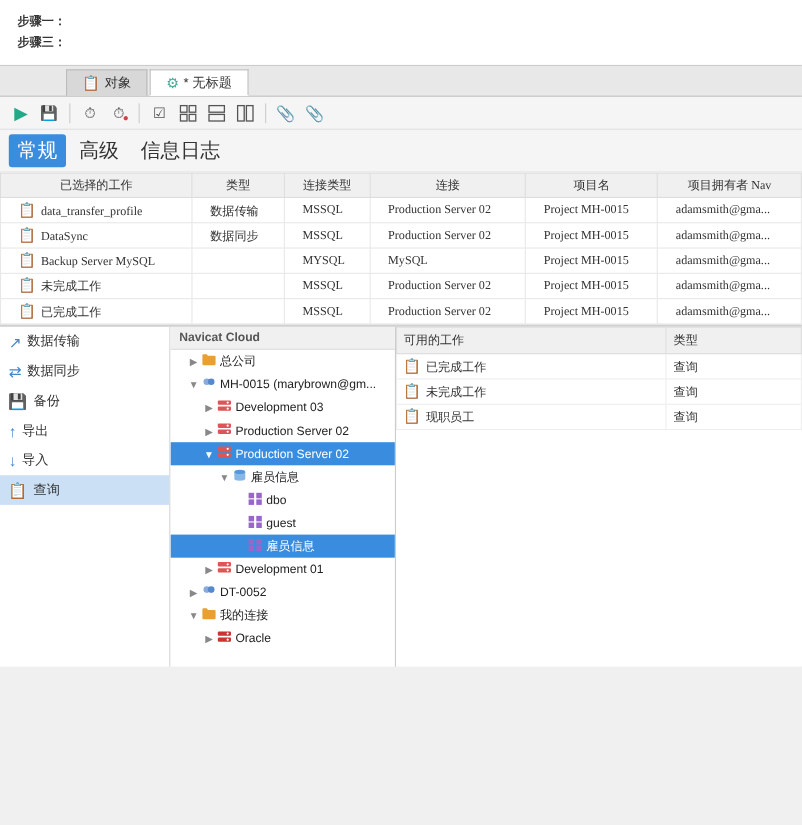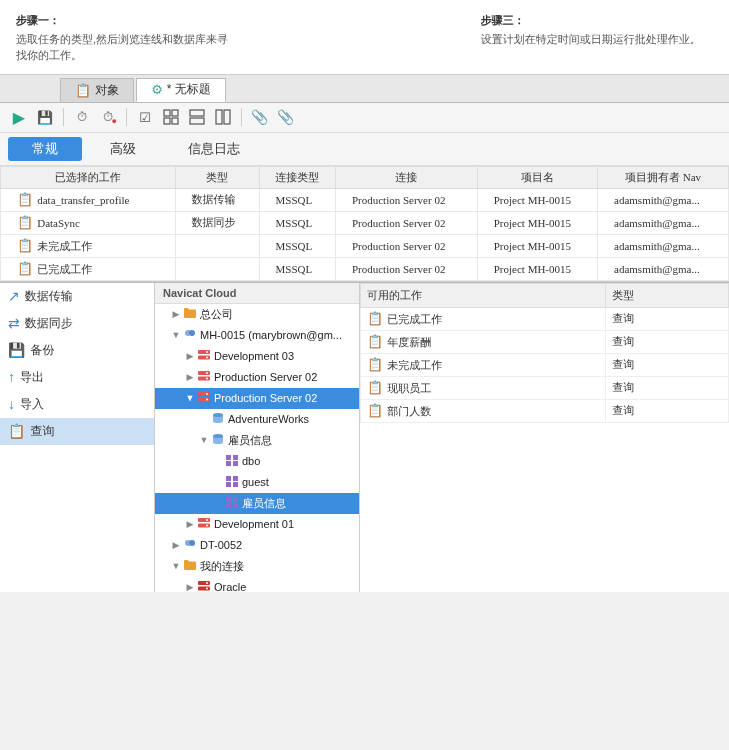--- a/index.html
+++ b/index.html
@@ -12,20 +12,21 @@
       overflow: hidden;
     }
 
     
     .instructions {
       display: flex;
       background: #fff;
       padding: 12px 16px 10px 16px;
       border-bottom: 1px solid #ccc;
       gap: 0;
+      flex-direction: column;
     }
     .instruction-step {
       flex: 1;
       padding-right: 12px;
       font-size: 11px;
       line-height: 1.5;
       color: #333;
     }
     .instruction-step .step-title {
       font-weight: bold;
@@ -101,24 +102,24 @@
     
     .sub-tabs {
       display: flex;
       align-items: center;
       background: #f5f5f5;
       border-bottom: 1px solid #ddd;
       padding: 4px 8px;
       gap: 4px;
     }
     .sub-tab {
-      padding: 3px 24px;
+      padding: 3px 8px;
       border-radius: 3px;
       cursor: pointer;
-      font-size: 13px;
+      font-size: 18px;
       color: #333;
     }
     .sub-tab.active {
       background: #3a8dde;
       color: #fff;
     }
 
     
     .upper-panel {
       background: #fff;
@@ -225,27 +226,25 @@
       overflow-y: auto;
     }
     .right-panel table { width: 100%; }
   </style>
 </head>
 <body>
 
 <div class="instructions">
   <div class="instruction-step">
     <div class="step-title">步骤一：</div>
-    <div class="step-body">选取任务的类型,然后浏览连线和数据库来寻找你的工作。</div>
   </div>
   <div class="instruction-step">
   </div>
   <div class="instruction-step">
     <div class="step-title">步骤三：</div>
-    <div class="step-body">设置计划在特定时间或日期运行批处理作业。</div>
   </div>
 </div>
 
 <div class="tab-bar">
   <div class="tab">
     <span class="tab-icon">📋</span>
     <span>对象</span>
   </div>
   <div class="tab active">
     <span class="tab-icon" style="color:#4a9;">⚙</span>
@@ -323,20 +322,30 @@
       <span style="font-size:13px;margin-right:4px;color:#44aadd;">📋</span>DataSync
     </td>
     <td>数据同步</td>
     <td>MSSQL</td>
     <td>Production Server 02</td>
     <td>Project MH-0015</td>
     <td>adamsmith@gma...</td>
   </tr>
           <tr>
     <td>
+      <span style="font-size:13px;margin-right:4px;color:#44aadd;">📋</span>Backup Server MySQL
+    </td>
+    <td></td>
+    <td>MYSQL</td>
+    <td>MySQL</td>
+    <td>Project MH-0015</td>
+    <td>adamsmith@gma...</td>
+  </tr>
+          <tr>
+    <td>
       <span style="font-size:13px;margin-right:4px;color:#44aadd;">📋</span>未完成工作
     </td>
     <td></td>
     <td>MSSQL</td>
     <td>Production Server 02</td>
     <td>Project MH-0015</td>
     <td>adamsmith@gma...</td>
   </tr>
           <tr>
     <td>
@@ -427,29 +436,20 @@
         <div class="tree-item selected">
     <span style="display:inline-block;width:28px;flex-shrink:0;"></span>
     <span class="tree-arrow">▼</span>
     <span class="tree-icon"><svg width="14" height="12" viewBox="0 0 14 12">
               <rect x="1" y="1" width="12" height="4" rx="1" fill="#dd5555"></rect>
               <rect x="1" y="6.5" width="12" height="4" rx="1" fill="#dd5555"></rect>
               <circle cx="10" cy="3" r="1" fill="white"></circle>
               <circle cx="10" cy="8.5" r="1" fill="white"></circle>
             </svg></span>
     <span class="tree-label">Production Server 02</span>
-  </div>
-        <div class="tree-item">
-    <span style="display:inline-block;width:42px;flex-shrink:0;"></span>
-    <span class="tree-arrow"></span>
-    <span class="tree-icon"><svg width="14" height="12" viewBox="0 0 14 12">
-              <ellipse cx="7" cy="3" rx="5" ry="2" fill="#5599dd"></ellipse>
-              <path d="M2 3 L2 9 Q2 11 7 11 Q12 11 12 9 L12 3" fill="#5599dd" opacity="0.7"></path>
-            </svg></span>
-    <span class="tree-label">AdventureWorks</span>
   </div>
         <div class="tree-item">
     <span style="display:inline-block;width:42px;flex-shrink:0;"></span>
     <span class="tree-arrow">▼</span>
     <span class="tree-icon"><svg width="14" height="12" viewBox="0 0 14 12">
               <ellipse cx="7" cy="3" rx="5" ry="2" fill="#5599dd"></ellipse>
               <path d="M2 3 L2 9 Q2 11 7 11 Q12 11 12 9 L12 3" fill="#5599dd" opacity="0.7"></path>
             </svg></span>
     <span class="tree-label">雇员信息</span>
   </div>
@@ -538,39 +538,27 @@
       </thead>
       <tbody id="avail-tbody">
           <tr>
     <td style="padding:3px 6px;border:1px solid #eee;">
       <span style="color:#44aadd;margin-right:4px;font-size:13px;">📋</span>已完成工作
     </td>
     <td style="padding:3px 6px;border:1px solid #eee;">查询</td>
   </tr>
           <tr>
     <td style="padding:3px 6px;border:1px solid #eee;">
-      <span style="color:#44aadd;margin-right:4px;font-size:13px;">📋</span>年度薪酬
-    </td>
-    <td style="padding:3px 6px;border:1px solid #eee;">查询</td>
-  </tr>
-          <tr>
-    <td style="padding:3px 6px;border:1px solid #eee;">
       <span style="color:#44aadd;margin-right:4px;font-size:13px;">📋</span>未完成工作
     </td>
     <td style="padding:3px 6px;border:1px solid #eee;">查询</td>
   </tr>
           <tr>
     <td style="padding:3px 6px;border:1px solid #eee;">
       <span style="color:#44aadd;margin-right:4px;font-size:13px;">📋</span>现职员工
     </td>
     <td style="padding:3px 6px;border:1px solid #eee;">查询</td>
   </tr>
-          <tr>
-    <td style="padding:3px 6px;border:1px solid #eee;">
-      <span style="color:#44aadd;margin-right:4px;font-size:13px;">📋</span>部门人数
-    </td>
-    <td style="padding:3px 6px;border:1px solid #eee;">查询</td>
-  </tr>
         </tbody>
     </table>
   </div>
 
 </div>
 
 </body></html>

